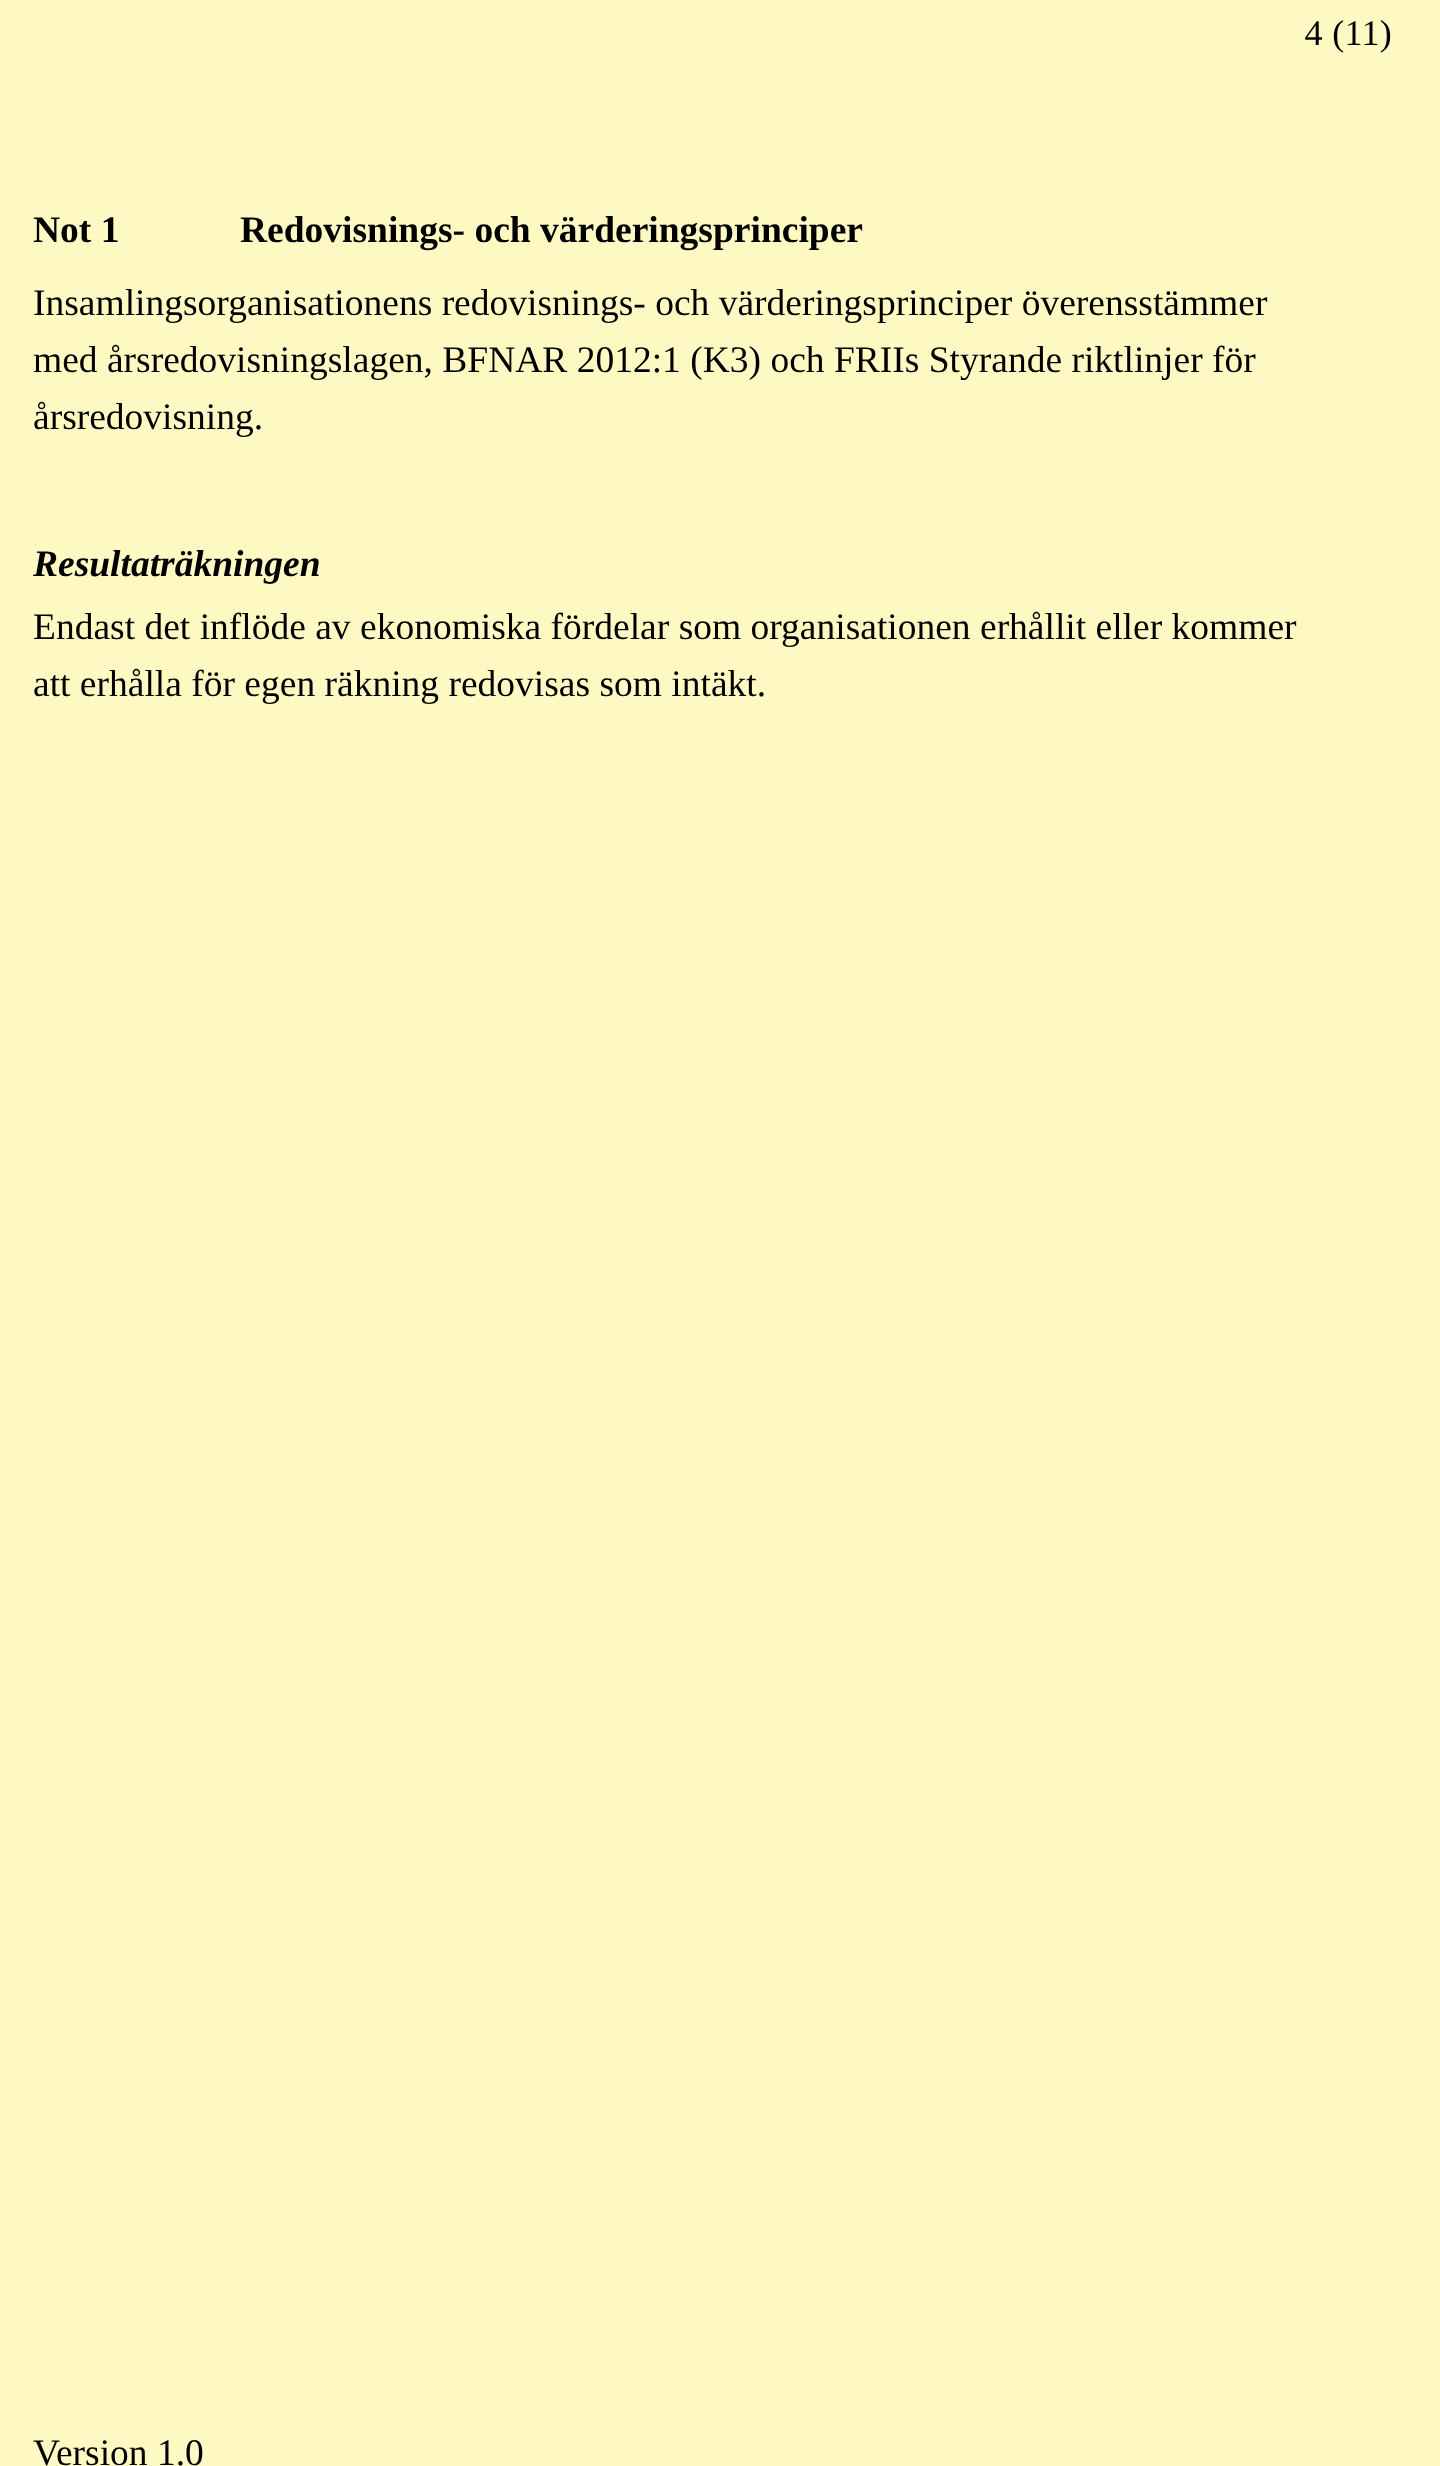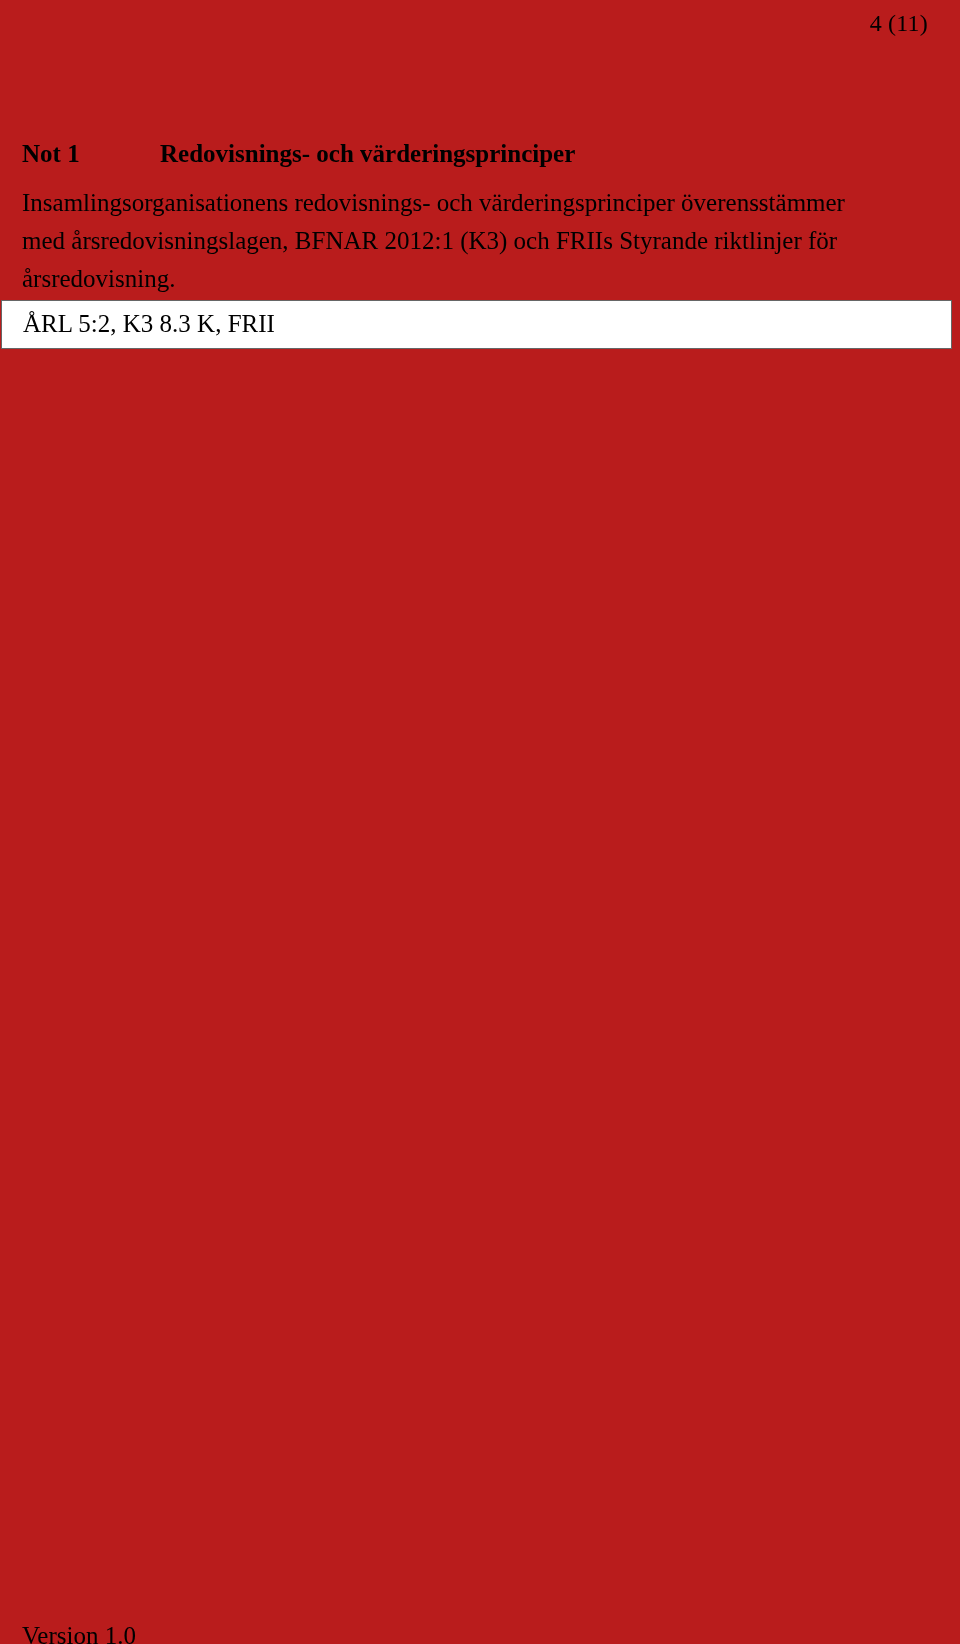--- a/index.html
+++ b/index.html
@@ -16,21 +16,21 @@
     color: #000000;
     -webkit-font-smoothing: antialiased;
   }
 
   .page {
     position: absolute;
     left: 0;
     top: 0;
     width: 960px;
     height: 1644px;
-    background: #b91c1c;
+    background: #fef9c3;
   }
 
   
   .page-number {
     position: absolute;
     top: 8px;
     right: 32px;
     font-size: 24px;
     line-height: 30px;
     letter-spacing: 0.2px;
@@ -142,28 +142,27 @@
   <div class="content">
 
     <div class="note-heading">
       <span class="note-label">Not 1</span><span class="note-title">Redovisnings- och värderingsprinciper</span>
     </div>
 
     <p class="body-text para-intro">Insamlingsorganisationens redovisnings- och värderingsprinciper överensstämmer med årsredovisningslagen, BFNAR 2012:1 (K3) och FRIIs Styrande riktlinjer för årsredovisning.</p>
 
   </div>
 
-  <div class="ref-box">
-    <div class="ref-box-text">ÅRL 5:2, K3 8.3 K, FRII</div>
-  </div>
 
   <div class="section-below">
 
+    <div class="heading-italic">Resultaträkningen</div>
 
 
+    <p class="body-text para-a">Endast det inflöde av ekonomiska fördelar som organisationen erhållit eller kommer att erhålla för egen räkning redovisas som intäkt.</p>
 
 
 
   </div>
 
   <div class="footer">Version 1.0</div>
 
 </div>
 
 </body></html>

